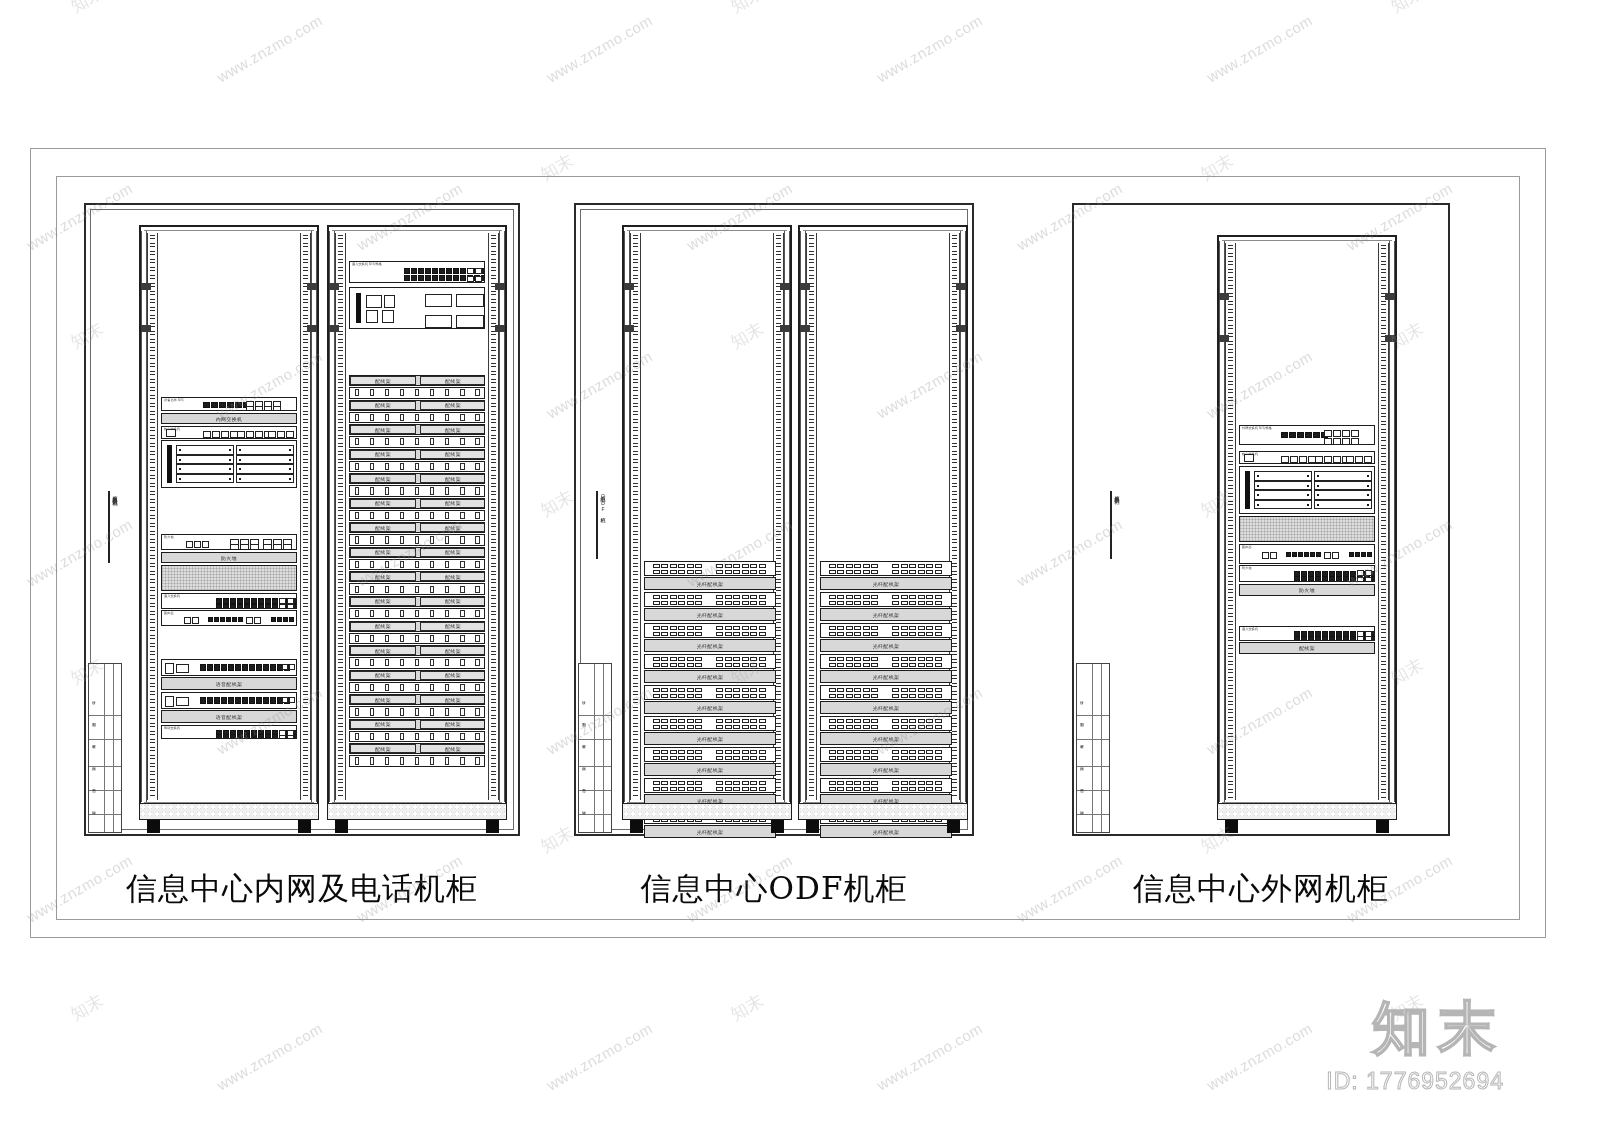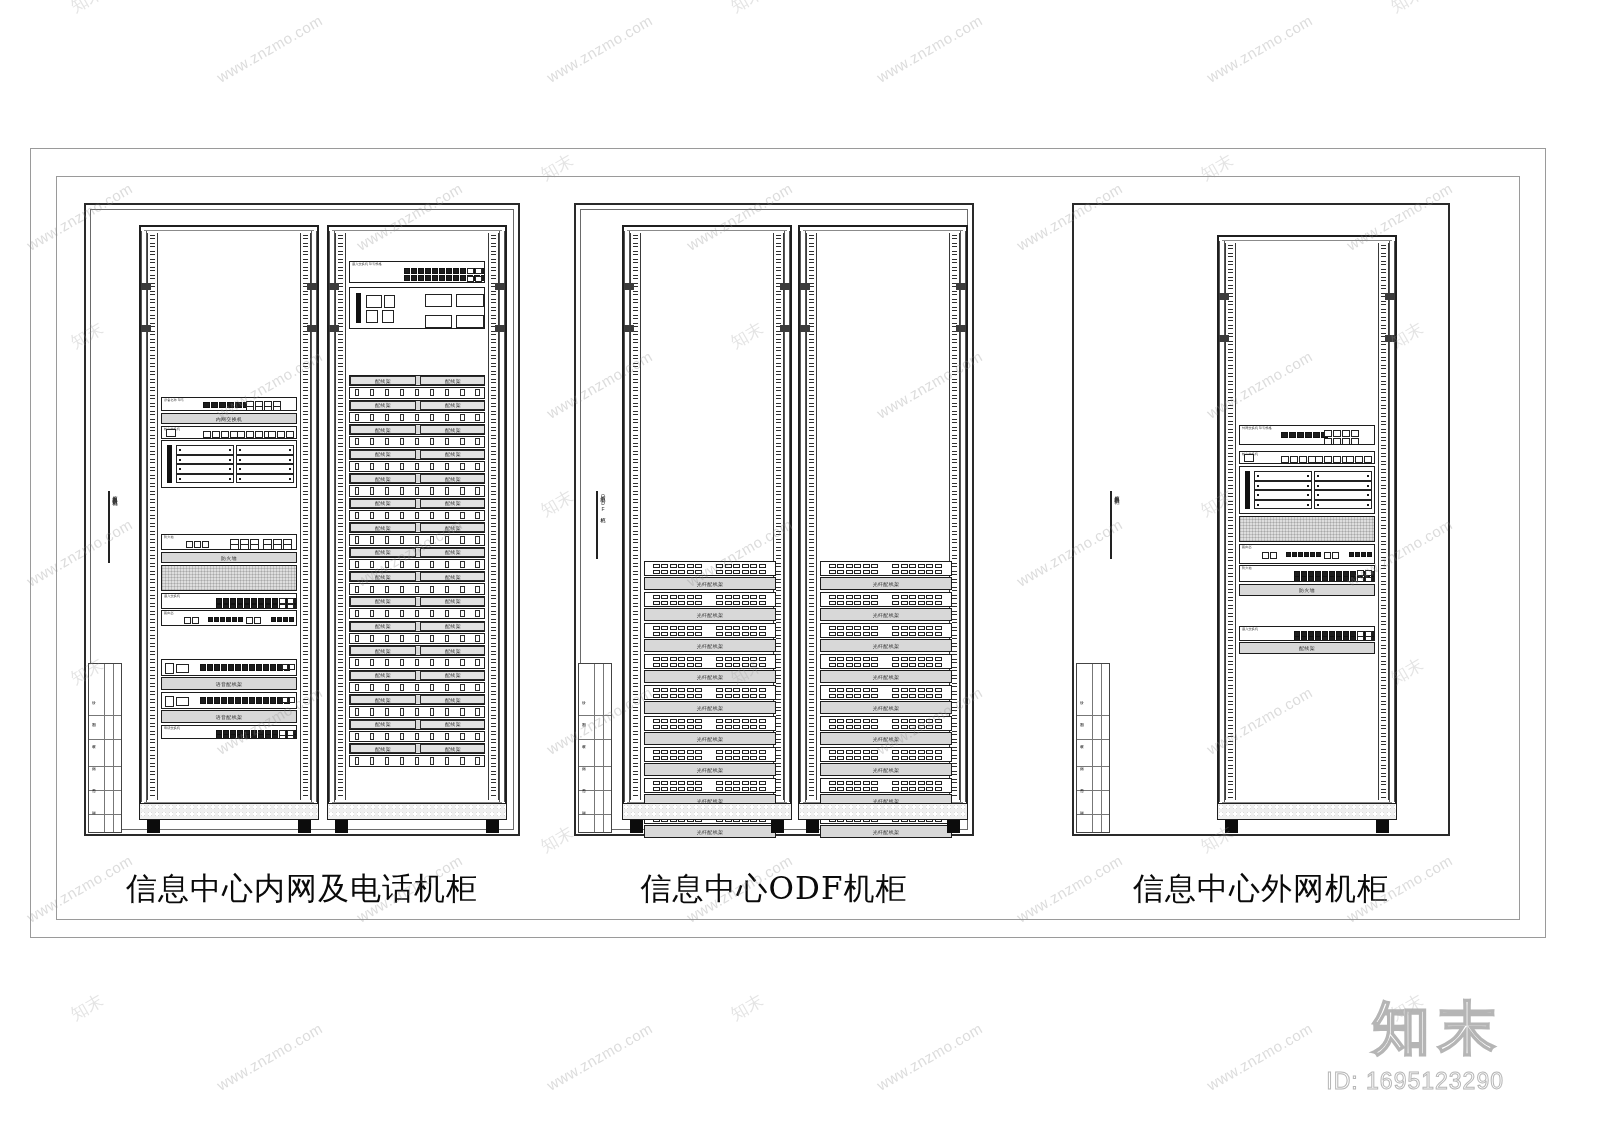--- a/index.html
+++ b/index.html
@@ -1810,13 +1810,13 @@
     <div class="wm" style="left:1340px;top:880px;">www.znzmo.com</div>
     <div class="wm-mark" style="left:70px;top:996px;">知末</div>
     <div class="wm" style="left:210px;top:1048px;">www.znzmo.com</div>
     <div class="wm" style="left:540px;top:1048px;">www.znzmo.com</div>
     <div class="wm-mark" style="left:730px;top:996px;">知末</div>
     <div class="wm" style="left:870px;top:1048px;">www.znzmo.com</div>
     <div class="wm" style="left:1200px;top:1048px;">www.znzmo.com</div>
     <div class="wm-mark" style="left:1390px;top:996px;">知末</div>
   </div>
 <div class="logo">知末</div>
-<div class="logo-id">ID: 1695123290</div>
+<div class="logo-id">ID: 1776952694</div>
 
 </body></html>

